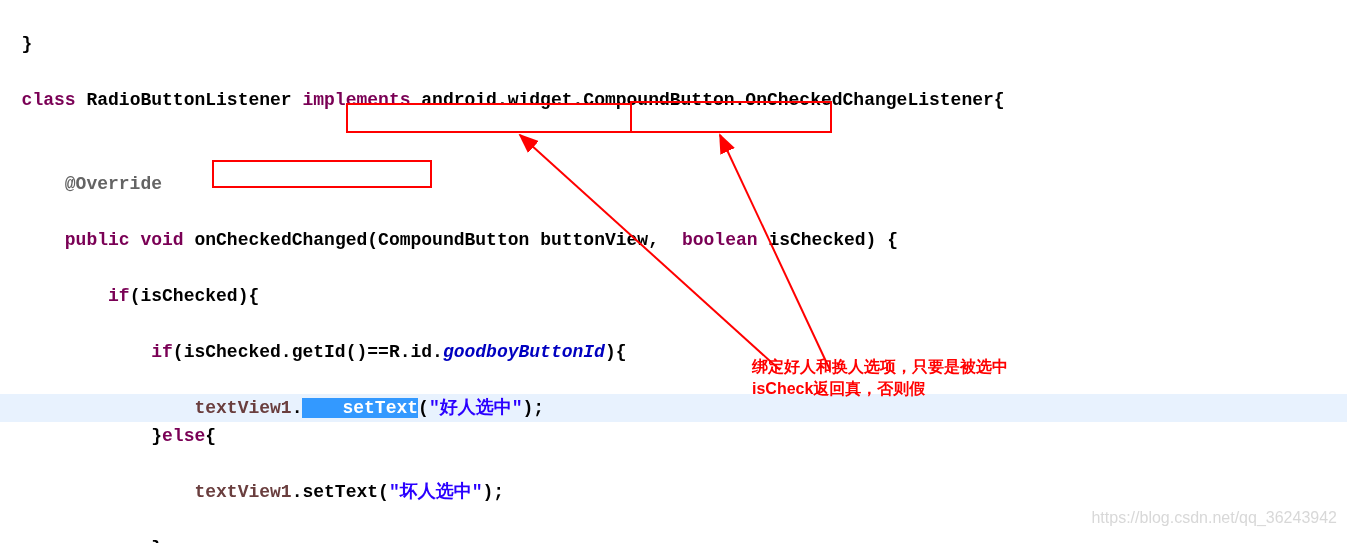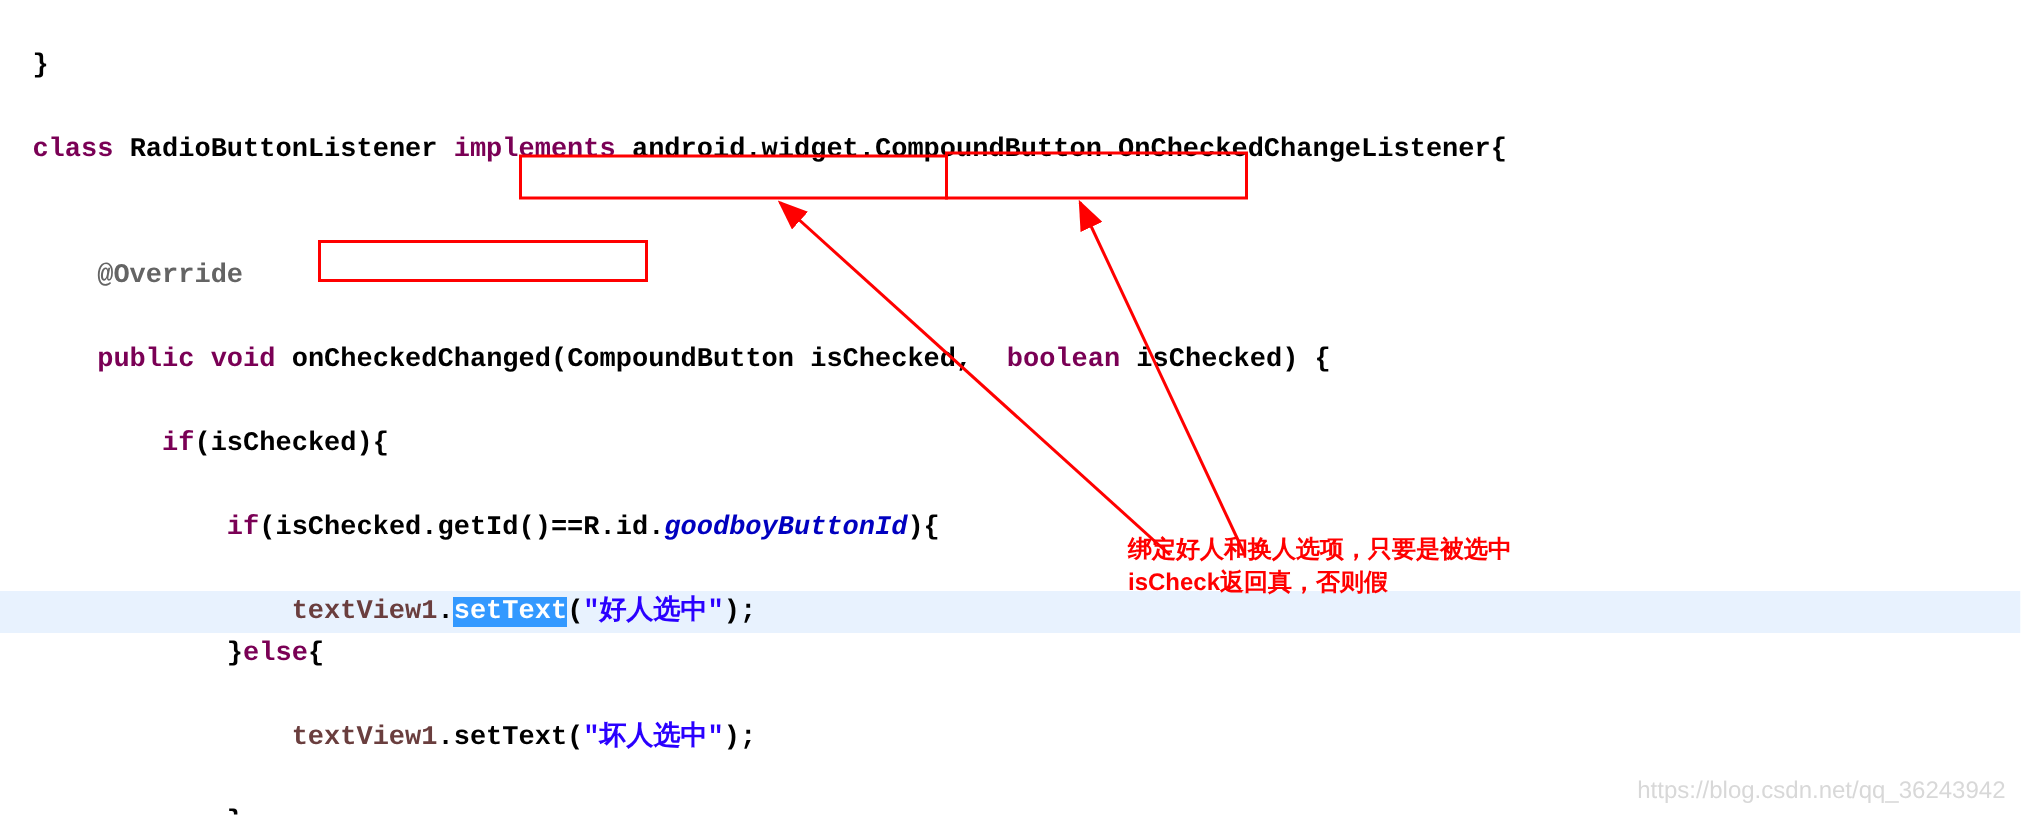--- a/index.html
+++ b/index.html
@@ -29,35 +29,36 @@
   .kw-if { color: #7a0055; font-weight: bold; }
   .kw-else { color: #7a0055; font-weight: bold; }
   .method { color: #000000; font-weight: bold; }
   .var { color: #6a3e3e; }
   .field-static { color: #0000c0; font-style: italic; }
   .override { color: #646464; text-align: right; }
   .string { color: #2a00ff; }
   .sel {
     background: #3399ff;
     color: #ffffff;
+    padding-left: 40px;
   }
   .hl-line {
     background: #e8f2fe;
     display: inline-block;
     width: 100%;
   }
   .redbox1 {
     position: absolute;
     border: 2px solid #ff0000;
     pointer-events: none;
   }
   .watermark {
     position: absolute;
     right: 10px;
-    bottom: 6px;
+    bottom: 16px;
     color: #d8d8d8;
     font-family: sans-serif;
     font-size: 16px;
     font-weight: normal;
   }
   .annotation-text {
     position: absolute;
     color: #ff0000;
     font-family: "Microsoft YaHei", sans-serif;
     font-size: 16px;
@@ -71,21 +72,21 @@
   }
 </style>
 </head>
 <body>
 
 <div class="code-area">
 <span class="line"><span>  }</span></span>
 <span class="line"><span>  </span><span class="kw-class">class</span><span> RadioButtonListener </span><span class="kw-implements">implements</span><span> android.widget.CompoundButton.OnCheckedChangeListener{</span></span>
 <span class="line"><span></span></span>
 <span class="line"><span class="override">      @Override</span></span>
-<span class="line"><span>      </span><span class="kw-public">public</span><span> </span><span class="kw-void">void</span><span> </span><span class="method">onCheckedChanged</span><span>(CompoundButton isChecked,</span><span class="kw-boolean">boolean</span><span> isChecked) {</span></span>
+<span class="line"><span>      </span><span class="kw-public">public</span><span> </span><span class="kw-void">void</span><span> </span><span class="method">onCheckedChanged</span><span>(CompoundButton buttonView,</span><span class="kw-boolean">boolean</span><span> isChecked) {</span></span>
 <span class="line"><span>          </span><span class="kw-if">if</span><span>(isChecked){</span></span>
 <span class="line"><span>              </span><span class="kw-if">if</span><span>(isChecked.getId()==R.id.</span><span class="field-static">goodboyButtonId</span><span>){</span></span>
 <span class="line hl-line"><span>                  </span><span class="var">textView1</span><span>.</span><span class="sel">setText</span><span>(</span><span class="string">"好人选中"</span><span>);</span></span>
 <span class="line"><span>              }</span><span class="kw-else">else</span><span>{</span></span>
 <span class="line"><span>                  </span><span class="var">textView1</span><span>.setText(</span><span class="string">"坏人选中"</span><span>);</span></span>
 <span class="line"><span>              }</span></span>
 
 
 
 

